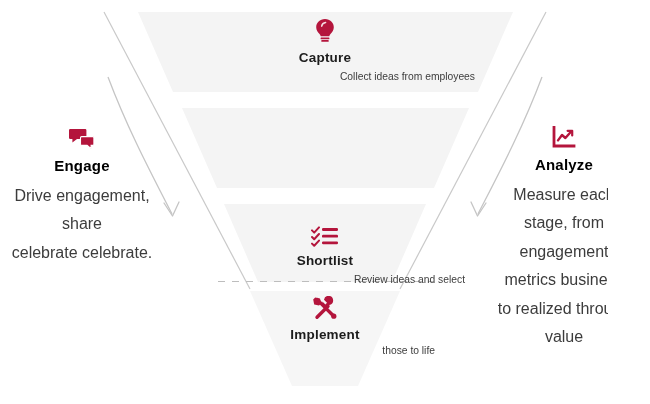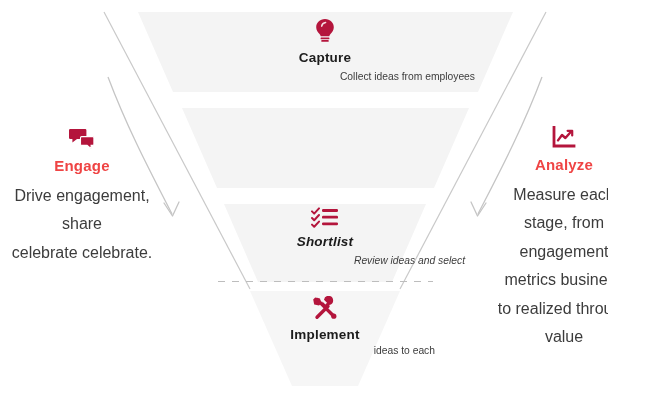--- a/index.html
+++ b/index.html
@@ -61,21 +61,21 @@
   
   .side-block {
     position: absolute;
     text-align: center;
     z-index: 3;
     width: 160px;
   }
   .side-title {
     font-size: 15px;
     font-weight: bold;
-    color: #ef4444;
+    color: #000000;
     margin-top: 7px;
     letter-spacing: 0.2px;
   }
   .side-desc {
     font-size: 16px;
     color: #3c3c3c;
     line-height: 1.78;
     margin-top: 8px;
     padding: 0 6px;
   }
@@ -116,21 +116,21 @@
         <rect x="6.6" y="19.4" width="8.8" height="1.9" rx="0.5" fill="#b4153c"></rect>
         <rect x="7.3" y="22.0" width="7.4" height="1.8" rx="0.5" fill="#b4153c"></rect>
         <path d="M11.6 4.6 c-2.1 0.2 -3.6 1.7 -3.9 3.6" fill="none" stroke="#ffffff" stroke-width="1.5" stroke-linecap="round" opacity="0.85"></path>
       </svg>
     </span>
     <div class="stage-title">Capture</div>
     <div class="stage-desc">Collect ideas from employees</div>
   </div>
 
 
-  <div class="stage-block" style="left:185px; top:207px; width:280px;font-style:italic;">
+  <div class="stage-block" style="left:185px; top:226px; width:280px;">
     <span class="stage-icon">
       <svg width="28" height="21" viewBox="0 0 28 21" xmlns="http://www.w3.org/2000/svg">
         <path d="M1 4.4 L3.2 6.6 L8.0 1.4" fill="none" stroke="#b4153c" stroke-width="2.0" stroke-linecap="round" stroke-linejoin="round"></path>
         <path d="M1 11.0 L3.2 13.2 L8.0 8.0" fill="none" stroke="#b4153c" stroke-width="2.0" stroke-linecap="round" stroke-linejoin="round"></path>
         <path d="M1 17.6 L3.2 19.8 L8.0 14.6" fill="none" stroke="#b4153c" stroke-width="2.0" stroke-linecap="round" stroke-linejoin="round"></path>
         <rect x="11.0" y="2.0" width="16.0" height="2.9" rx="1.2" fill="#b4153c"></rect>
         <rect x="11.0" y="8.7" width="16.0" height="2.9" rx="1.2" fill="#b4153c"></rect>
         <rect x="11.0" y="15.4" width="16.0" height="2.9" rx="1.2" fill="#b4153c"></rect>
       </svg>
     </span>
@@ -145,21 +145,21 @@
         <path d="M4.0 21.2 L15.0 10.2" stroke="#b4153c" stroke-width="3.4" stroke-linecap="round"></path>
         <path d="M16.2 9.0 a4.6 4.6 0 1 0 -5.2 -5.2 l3.0 3.0 l-1.6 1.6 l-3.0 -3.0
                  a4.6 4.6 0 0 0 5.2 5.2 Z" fill="#b4153c"></path>
 
         <path d="M4.2 3.6 L20.6 20.0" stroke="#b4153c" stroke-width="3.4" stroke-linecap="round"></path>
         <path d="M2.2 1.4 L7.0 2.6 L8.2 7.4 L6.0 9.6 L1.2 8.4 L0.2 3.6 Z" fill="#b4153c"></path>
         <circle cx="20.8" cy="20.2" r="2.6" fill="#b4153c"></circle>
       </svg>
     </span>
     <div class="stage-title">Implement</div>
-    <div class="stage-desc" style="margin-top:2px;">ideas to each</div>
+    <div class="stage-desc" style="margin-top:2px;">those to life</div>
   </div>
 
   <div class="side-block" style="left:2px; top:128px;">
     <span class="stage-icon">
       <svg width="26" height="22" viewBox="0 0 26 22" xmlns="http://www.w3.org/2000/svg">
         <path d="M1.2 1.0 h15.0 a1.2 1.2 0 0 1 1.2 1.2 v7.6 a1.2 1.2 0 0 1 -1.2 1.2
                  h-8.2 l-4.6 3.4 v-3.4 h-2.2 a1.2 1.2 0 0 1 -1.2 -1.2 v-7.6
                  a1.2 1.2 0 0 1 1.2 -1.2 Z" fill="#b4153c"></path>
         <path d="M12.6 8.6 h11.2 a1.1 1.1 0 0 1 1.1 1.1 v6.6 a1.1 1.1 0 0 1 -1.1 1.1
                  h-1.7 v3.3 l-4.0 -3.3 h-5.5 a1.1 1.1 0 0 1 -1.1 -1.1 v-6.6

